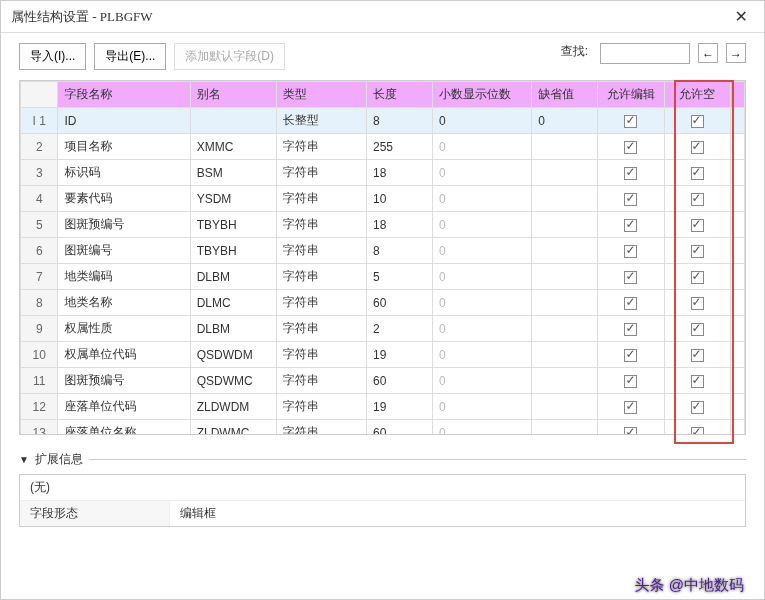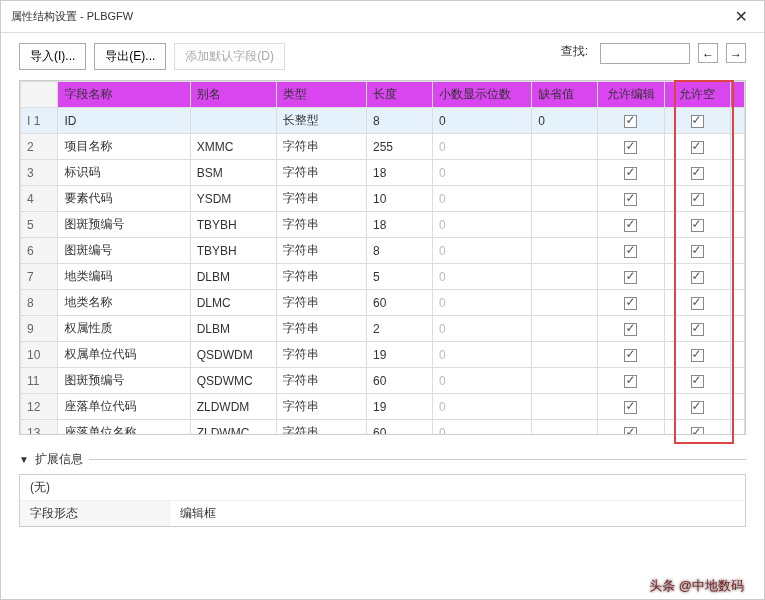--- a/index.html
+++ b/index.html
@@ -1,33 +1,33 @@
 <!DOCTYPE html>
 <html><head>
 <meta charset="utf-8">
 <style>
 * { margin: 0; padding: 0; box-sizing: border-box; }
 body { font-family: "Microsoft YaHei", "SimSun", sans-serif; font-size: 12px; background: #fff; color: #333; }
 .window { width: 765px; height: 600px; border: 1px solid #ccc; display: flex; flex-direction: column; position: relative; }
 .titlebar { display: flex; align-items: center; justify-content: space-between; padding: 6px 10px; border-bottom: 1px solid #ddd; }
-.titlebar-title { font-size: 11px; }
+.titlebar-title { font-size: 13px; font-family: Liberation Serif, serif; }
 .close-btn { cursor: pointer; font-size: 16px; padding: 0 6px; }
 .toolbar { display: flex; align-items: flex-start; gap: 8px; padding: 10px 18px 10px 18px; }
 .btn { border: 1px solid #aaa; background: #fdfdfd; padding: 4px 10px; cursor: pointer; font-size: 12px; }
 .btn.disabled { color: #aaa; border-color: #ddd; cursor: default; }
 .spacer { flex: 1; }
 .search-lbl { margin-right: 4px; }
 .search-input { border: 1px solid #aaa; padding: 2px 4px; width: 90px; }
 .nav-btn { border: 1px solid #aaa; background: #fff; width: 20px; height: 20px; font-size: 12px; cursor: pointer; }
 .grid-wrap { padding: 0 18px; position: relative; }
 .grid-scroll { border: 1px solid #ccc; max-height: 355px; overflow: hidden; }
 table { width: 100%; border-collapse: collapse; table-layout: fixed; }
 th, td { border: 1px solid #ddd; padding: 4px 6px; text-align: left; font-weight: normal; height: 24px; white-space: nowrap; overflow: hidden; }
-th { background: #d946ef; }
-.col-rownum { width: 34px; text-align: left; background: #f5f5f5; color: #666; margin-left: 12px; }
+th { background: #f0abfc; }
+.col-rownum { width: 34px; text-align: center; background: #f5f5f5; color: #666; margin-left: 12px; }
 .col-name { width: 120px; }
 .col-alias { width: 78px; }
 .col-type { width: 82px; }
 .col-len { width: 60px; }
 .col-dec { width: 90px; }
 .col-def { width: 60px; }
 .col-edit { width: 60px; text-align: center; }
 .col-null { width: 60px; text-align: center; }
 .col-pad { width: 12px; }
 tr.selected td { background: #e6f2fb; }
@@ -38,21 +38,21 @@
 .hc1 { top: 0; right: 30px; width: 60px; height: 364px; }
 .ext-panel { margin: 14px 18px 8px 18px; }
 .ext-header { display: flex; align-items: center; gap: 6px; padding: 2px 0; }
 .ext-arrow { font-size: 10px; }
 .ext-line { flex: 1; height: 1px; background: #ccc; }
 .ext-body { border: 1px solid #ccc; margin-top: 4px; }
 .ext-row { display: flex; border-bottom: 1px solid #eee; }
 .ext-row:last-child { border-bottom: none; }
 .ext-label { width: 150px; padding: 4px 10px; background: #f7f7f7; border-right: 1px solid #eee; }
 .ext-value { flex: 1; padding: 4px 10px; }
-.watermark { position: absolute; right: 20px; bottom: 4px; color: #7f1d1d; font-size: 13px; text-shadow: 0 0 3px #888, 0 0 3px #888; }
+.watermark { position: absolute; right: 20px; bottom: 4px; color: #4c1d95; font-size: 15px; text-shadow: 0 0 3px #888, 0 0 3px #888; }
 </style>
 </head>
 <body>
 
 <div class="window">
   <div class="titlebar">
     <span class="titlebar-title">属性结构设置 - PLBGFW</span>
     <span class="close-btn">✕</span>
   </div>
 

